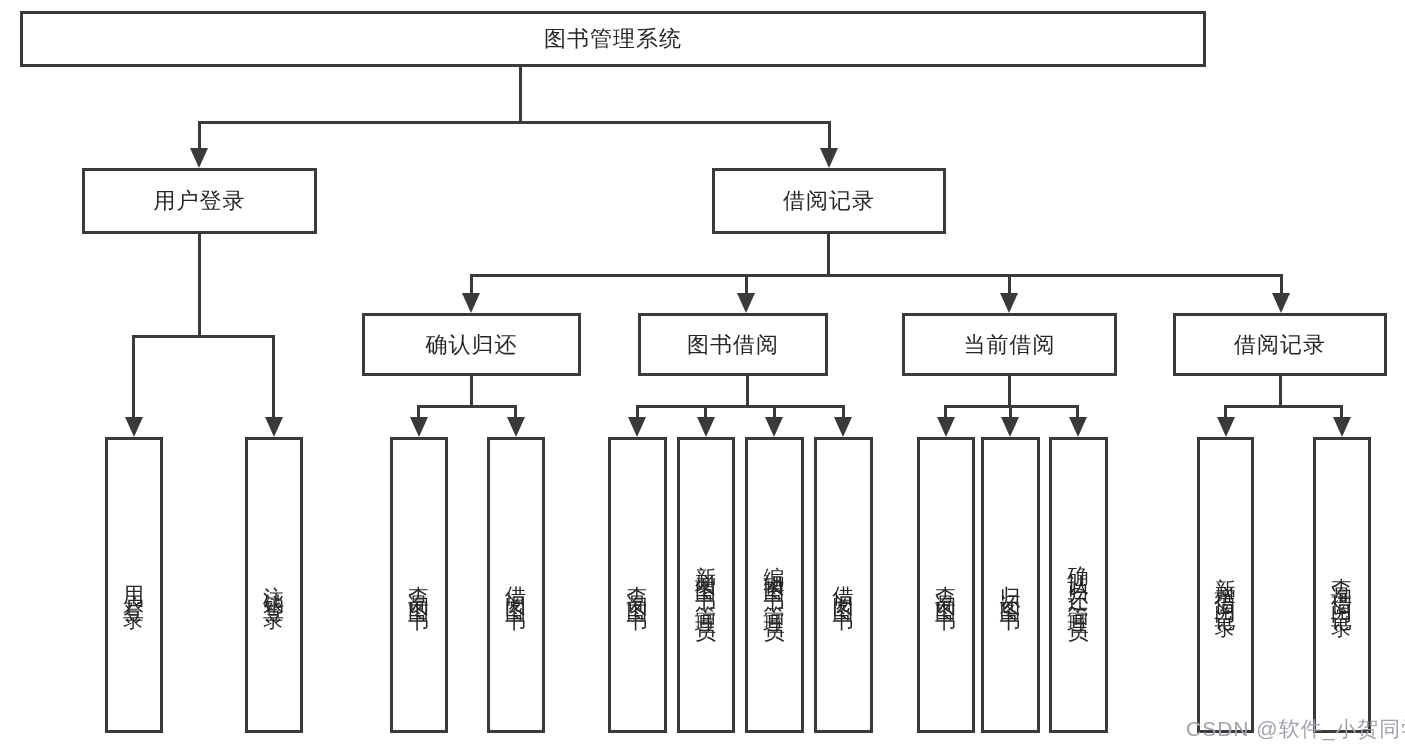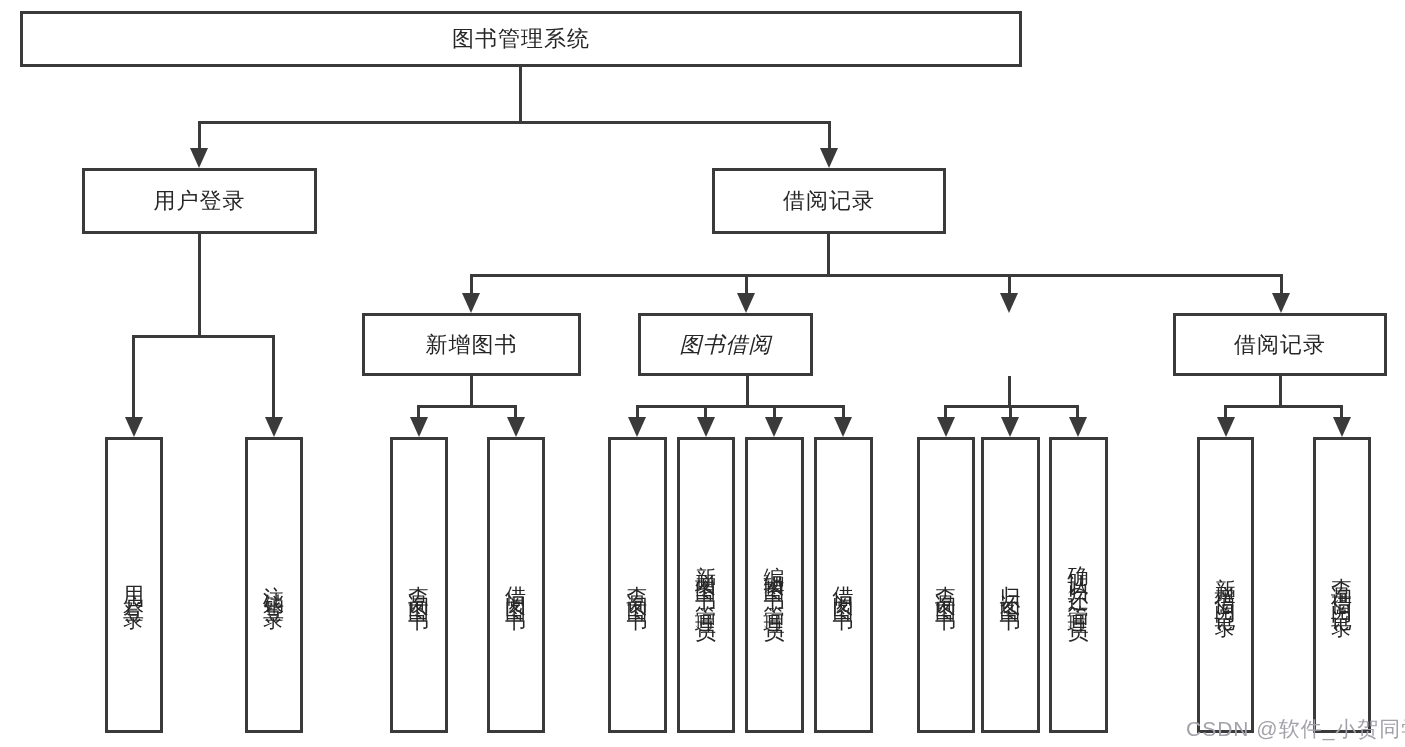--- a/index.html
+++ b/index.html
@@ -21,21 +21,21 @@
          border-top:20px solid #3a3a3a;}
 
   .watermark{position:absolute;left:1186px;top:715px;z-index:10;
              font-size:21px;color:#a2a2aa;letter-spacing:1px;white-space:nowrap;}
 </style>
 </head>
 <body>
 
 <div id="canvas">
 
-  <div class="box" style="left:20px;top:11px;width:1002px;height:56px;">
+  <div class="box" style="left:20px;top:11px;width:1186px;height:56px;">
     <span>图书管理系统</span>
   </div>
 
   <div class="vline" style="left:519px;top:67px;height:56px;"></div>
   <div class="hline" style="left:198px;top:121px;width:633px;"></div>
   <div class="vline" style="left:198px;top:121px;height:30px;"></div>
   <div class="arrow" style="left:190px;top:148px;"></div>
   <div class="vline" style="left:828px;top:121px;height:30px;"></div>
   <div class="arrow" style="left:820px;top:148px;"></div>
 
@@ -58,24 +58,27 @@
   <div class="vline" style="left:470px;top:274px;height:21px;"></div>
   <div class="arrow" style="left:462px;top:293px;"></div>
   <div class="vline" style="left:745px;top:274px;height:21px;"></div>
   <div class="arrow" style="left:737px;top:293px;"></div>
   <div class="vline" style="left:1008px;top:274px;height:21px;"></div>
   <div class="arrow" style="left:1000px;top:293px;"></div>
   <div class="vline" style="left:1280px;top:274px;height:21px;"></div>
   <div class="arrow" style="left:1272px;top:293px;"></div>
 
   <div class="box" style="left:362px;top:313px;width:219px;height:63px;">
-    <span>新增图书</span>
+    <span>确认归还</span>
   </div>
-  <div class="box" style="left:638px;top:313px;width:175px;height:63px;font-style:italic;">
+  <div class="box" style="left:638px;top:313px;width:190px;height:63px;">
     <span>图书借阅</span>
+  </div>
+  <div class="box" style="left:902px;top:313px;width:215px;height:63px;">
+    <span>当前借阅</span>
   </div>
   <div class="box" style="left:1173px;top:313px;width:214px;height:63px;">
     <span>借阅记录</span>
   </div>
 
   <div class="vline" style="left:470px;top:376px;height:31px;"></div>
   <div class="hline" style="left:417px;top:405px;width:100px;"></div>
   <div class="vline" style="left:417px;top:405px;height:14px;"></div>
   <div class="arrow" style="left:410px;top:417px;"></div>
   <div class="vline" style="left:514px;top:405px;height:14px;"></div>

